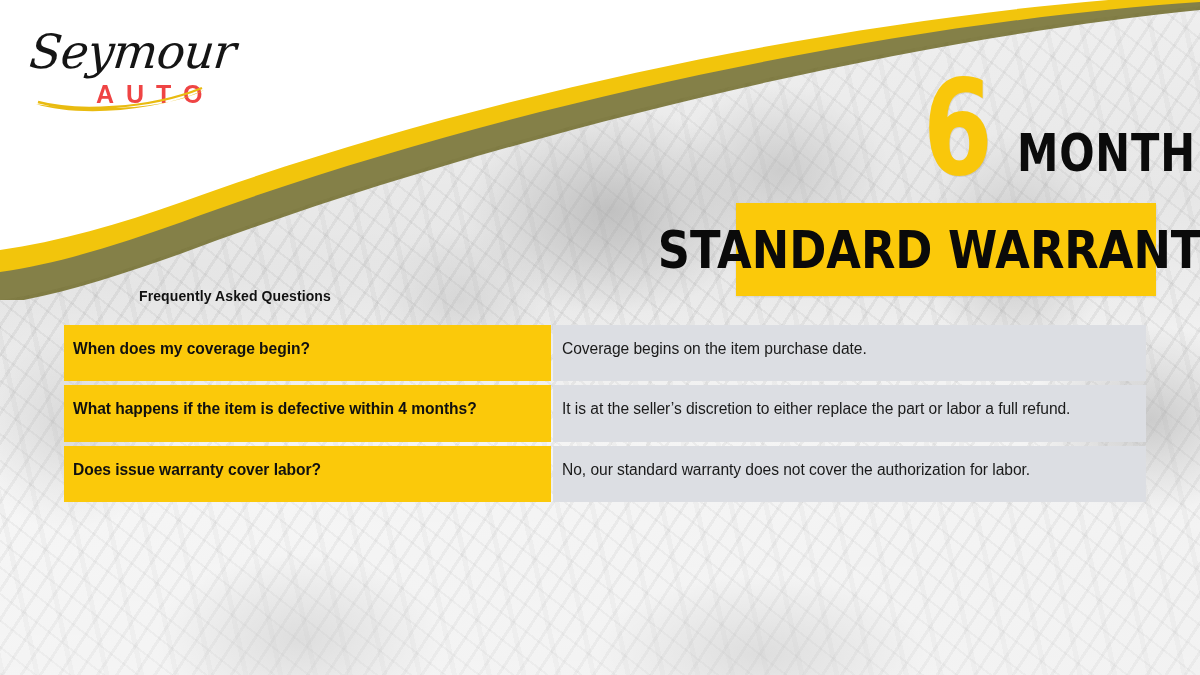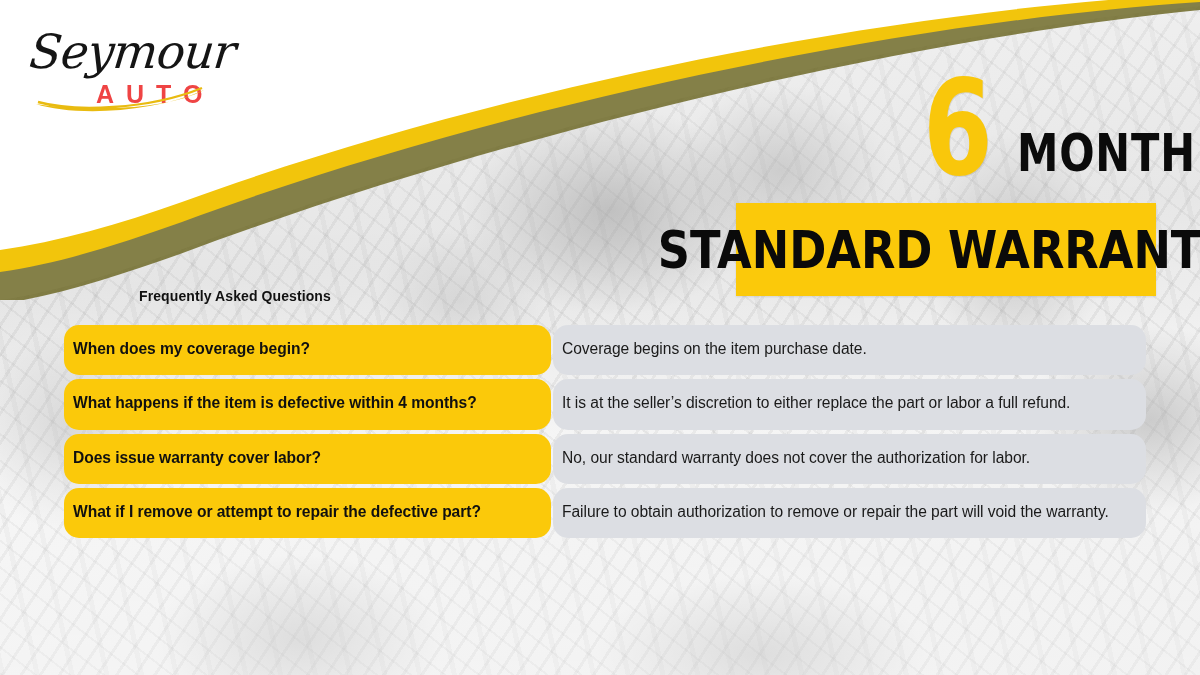--- a/index.html
+++ b/index.html
@@ -168,22 +168,21 @@
     position: absolute;
     left: 62px;
     top: 321px;
     width: 1086px;
     border-collapse: separate;
     border-spacing: 2px 4px;
     table-layout: fixed;
   }
   .faq-table td {
     vertical-align: middle;
-    padding: 14px 9px 16px 9px;
-    border-radius: 15px;
+    padding: 14px 9px 22px 9px;
   }
   .q-cell {
     width: 469px;
     background: #fbc90a;
     font-size: 15.6px;
     font-weight: 700;
     color: #101010;
     line-height: 1.28;
     letter-spacing: -.05px;
   }
@@ -247,20 +246,16 @@
         <td class="a-cell no-justify">Coverage begins on the item purchase date.</td>
       </tr>
       <tr class="faq-row">
         <td class="q-cell">What happens if the item is defective within 4 months?</td>
         <td class="a-cell">It is at the seller’s discretion to either replace the part or labor a full refund.</td>
       </tr>
       <tr class="faq-row">
         <td class="q-cell">Does issue warranty cover labor?</td>
         <td class="a-cell">No, our standard warranty does not cover the authorization for labor.</td>
       </tr>
-      <tr class="faq-row">
-        <td class="q-cell">What if I remove or attempt to repair the defective part?</td>
-        <td class="a-cell no-justify">Failure to obtain authorization to remove or repair the part will void the warranty.</td>
-      </tr>
     </tbody>
   </table>
 
 </div>
 
 </body></html>

